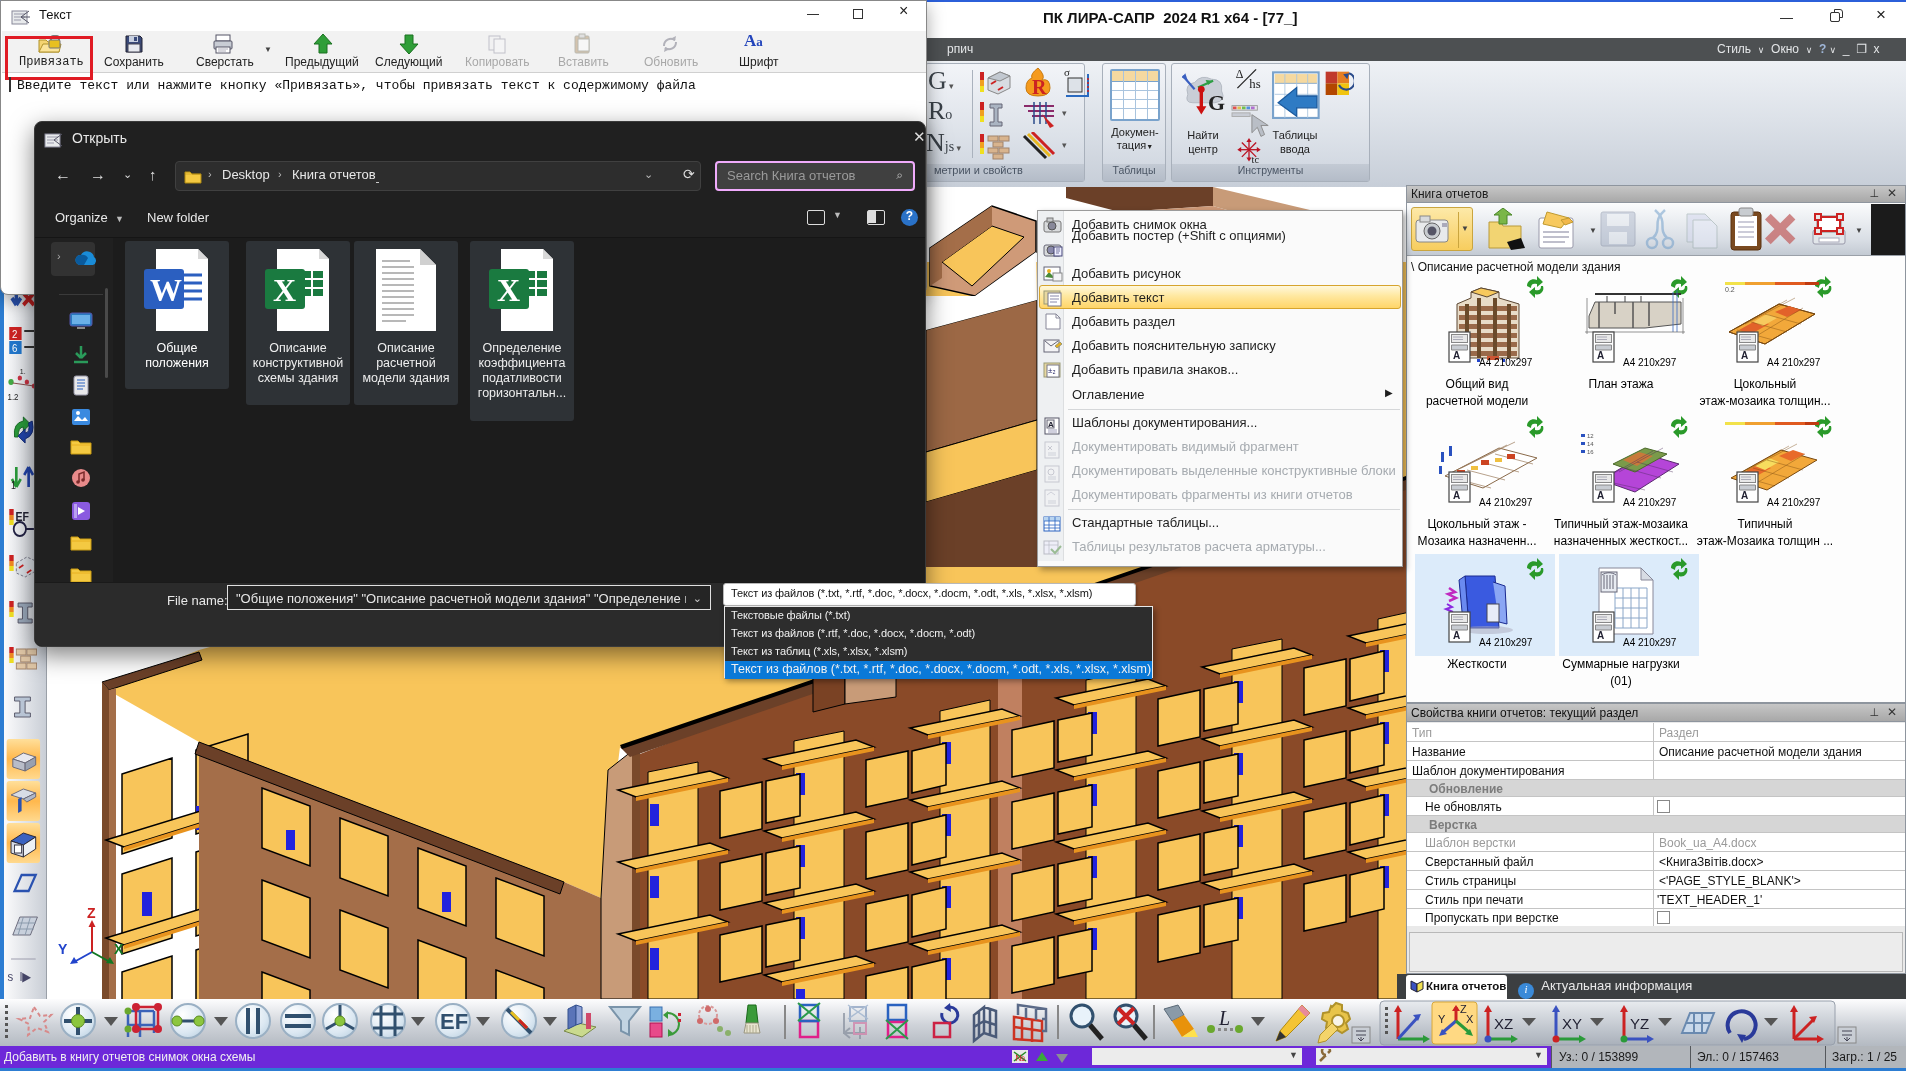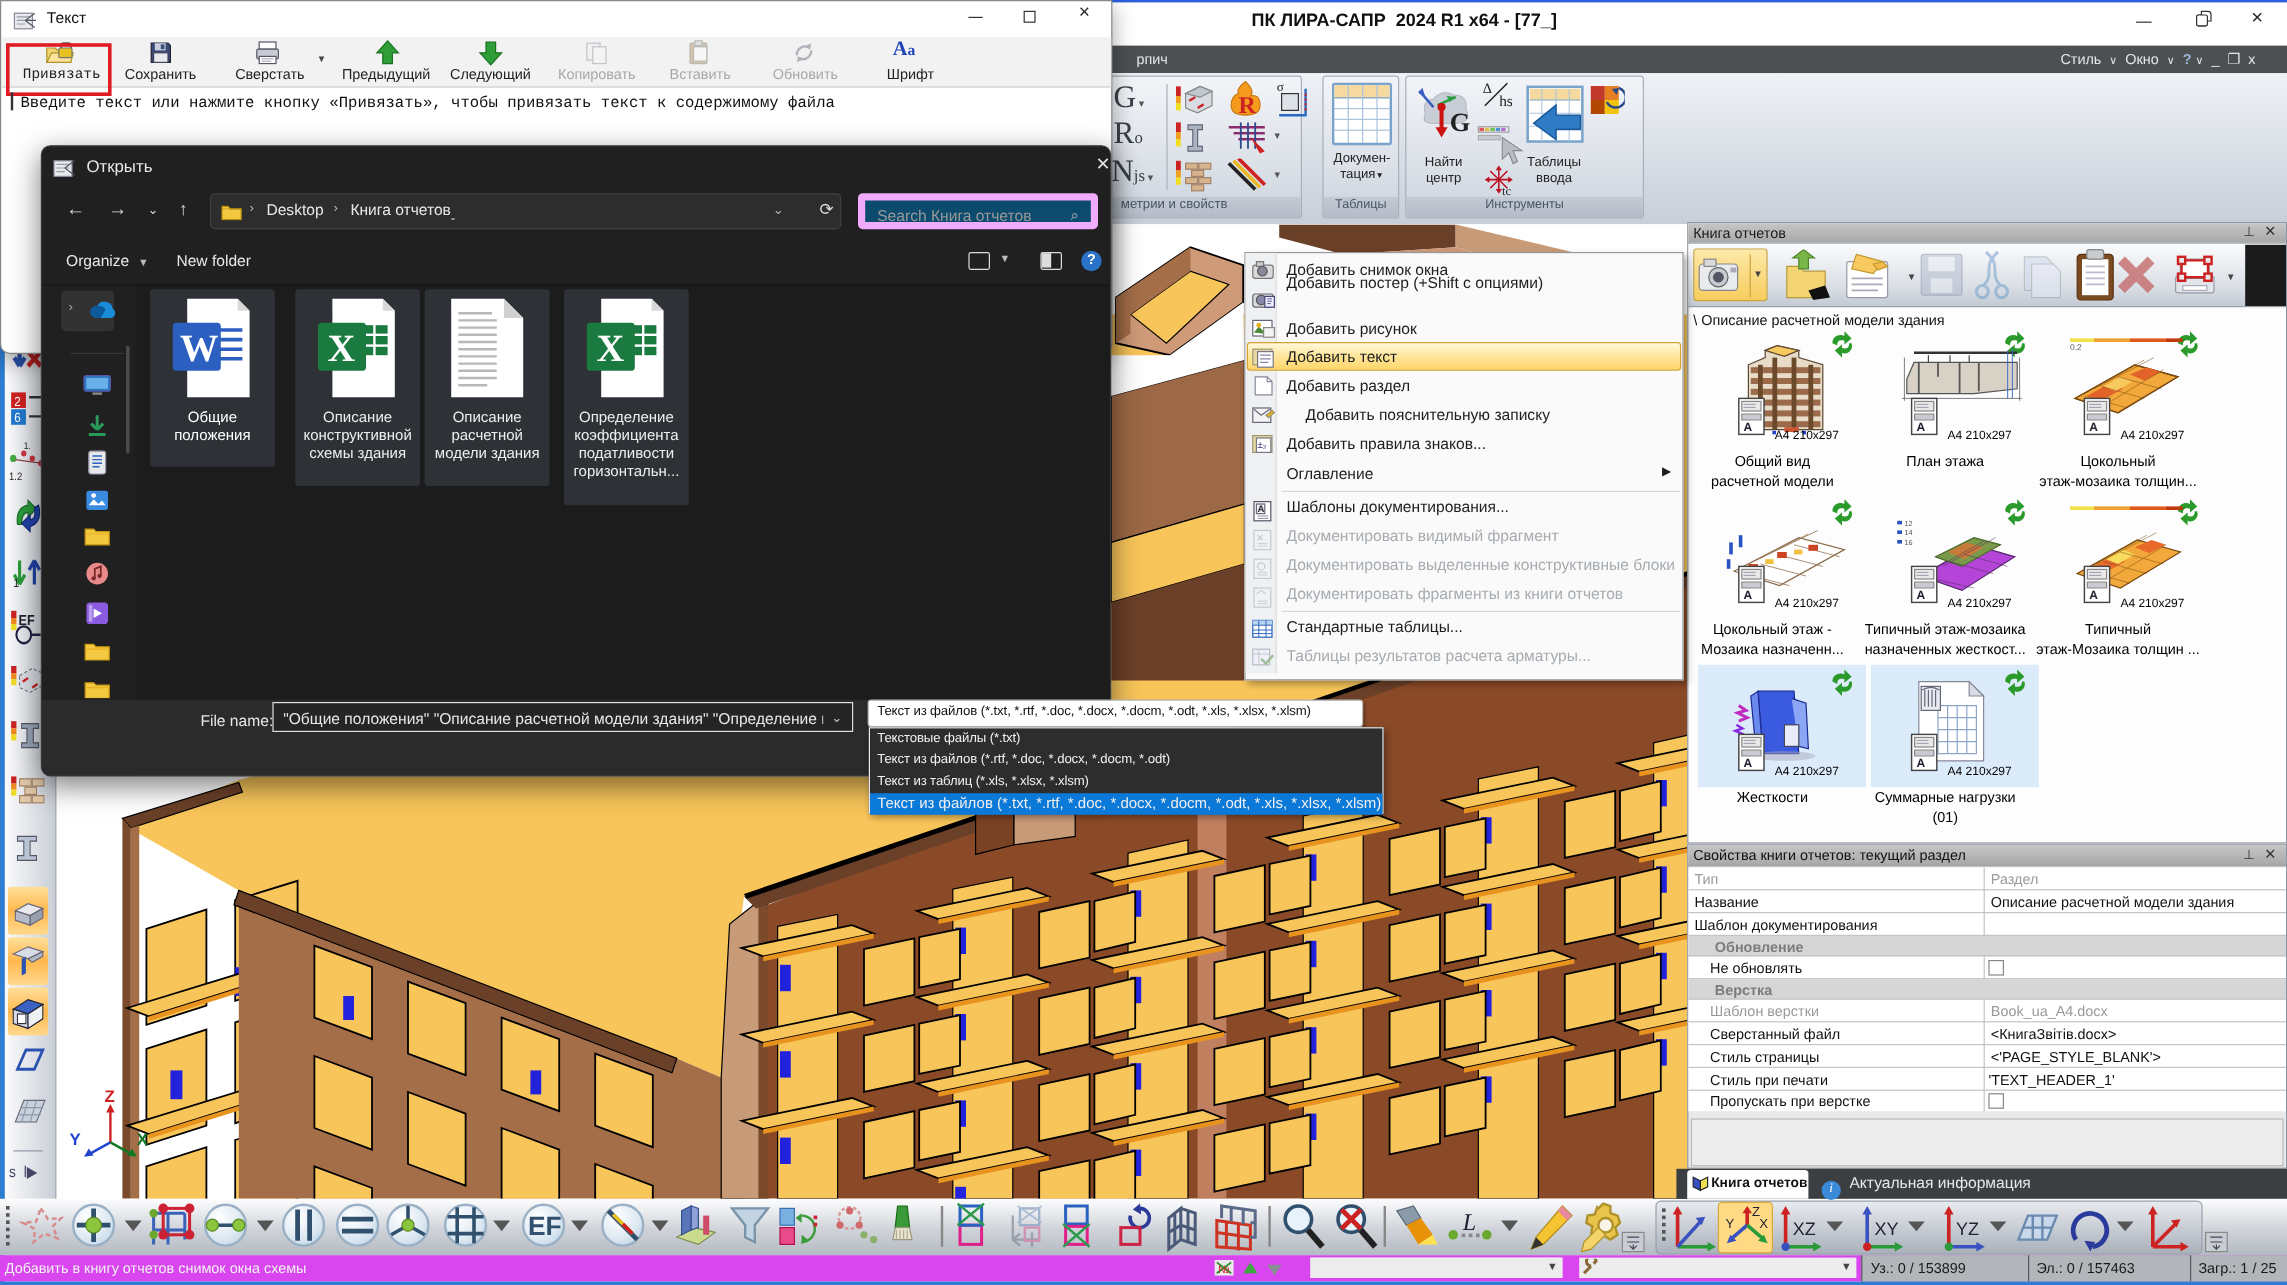--- a/index.html
+++ b/index.html
@@ -752,21 +752,21 @@
           <path d="M36 34 l-7 -4 v8z" fill="#cc2222"></path>
         <line x1="6" y1="34" x2="26" y2="14" stroke="#cc2222" stroke-width="3"></line>
           <path d="M29 11 l-8 1 l5 6z" fill="#cc2222"></path>
       </g>
       <g transform="translate(1838,28)">
           <rect x="0" y="0" width="18" height="16" fill="#c8cdd4" stroke="#888"></rect>
           <path d="M4 4 h10 M4 8 h10 M9 10 l0 4 m-3 -3 l3 3 l3 -3" stroke="#445" fill="none"></path>
         </g>
     </svg>
   </div>
-  <div class="abs" id="status-bar" style="left:0;top:1046px;width:1906px;height:22px;background:#d946ef;color:#f0f0f0;font-size:12px;">
+  <div class="abs" id="status-bar" style="left:0;top:1046px;width:1906px;height:22px;background:#6d28d9;color:#f0f0f0;font-size:12px;">
     <div class="abs" style="left:4px;top:4px;">Добавить в книгу отчетов снимок окна схемы</div>
     <svg class="abs" style="left:1012px;top:2px;" width="78" height="18" viewBox="0 0 78 18">
       <rect x="0" y="2" width="16" height="13" fill="#e8e8e8"></rect>
         <path d="M2 4 L14 13 M2 13 L14 4" stroke="#2a8a2a" stroke-width="1.5"></path>
         <text x="3" y="13" font-size="9" fill="#cc2222">№</text>
       <path d="M24 13 l6 -9 l6 9z" fill="#3aa83a"></path>
       <path d="M44 6 l6 9 l6 -9z" fill="#8a8f94"></path>
     </svg>
     <div class="abs" style="left:1092px;top:2px;width:210px;height:17px;background:#ececec;"></div>
     <div class="abs" style="left:1092px;top:2px;width:210px;height:17px;background:#ececec;">
@@ -1135,21 +1135,21 @@
   </div>
 
   <div class="abs" id="ctx-menu" style="left:1037px;top:210px;width:366px;height:357px;background:#fafafa;border:1px solid #9a9a9a;box-shadow:3px 3px 6px rgba(0,0,0,.35);font-size:13px;color:#1e1e1e;">
     <div class="abs" style="left:0;top:0;width:26px;height:350px;background:#eef0f2;border-right:1px solid #dcdee0;"></div>
     <div class="abs" style="left:1px;top:74px;width:362px;height:24px;background:linear-gradient(#fff8dc,#ffe8a0 45%,#ffd569);border:1px solid #d6a42e;border-radius:3px;"></div>
     <div class="abs" style="left:34px;top:6px;text-align:right;">Добавить снимок окна</div>
     <div class="abs" style="left:34px;top:17px;">Добавить постер (+Shift с опциями)</div>
     <div class="abs" style="left:34px;top:55px;">Добавить рисунок</div>
     <div class="abs" style="left:34px;top:79px;">Добавить текст</div>
     <div class="abs" style="left:34px;top:103px;">Добавить раздел</div>
-    <div class="abs" style="left:34px;top:127px;margin-left:16px;">Добавить пояснительную записку</div>
+    <div class="abs" style="left:34px;top:127px;">Добавить пояснительную записку</div>
     <div class="abs" style="left:34px;top:151px;">Добавить правила знаков...</div>
     <div class="abs" style="left:34px;top:176px;">Оглавление</div>
     <div class="abs" style="left:347px;top:176px;font-size:10px;">▶</div>
     <div class="abs" style="left:30px;top:198px;width:332px;height:1px;background:#d5d7d9;"></div>
     <div class="abs" style="left:34px;top:204px;">Шаблоны документирования...</div>
     <div class="abs" style="left:34px;top:228px;color:#a6abb0;">Документировать видимый фрагмент</div>
     <div class="abs" style="left:34px;top:252px;color:#a6abb0;">Документировать выделенные конструктивные блоки</div>
     <div class="abs" style="left:34px;top:276px;color:#a6abb0;">Документировать фрагменты из книги отчетов</div>
     <div class="abs" style="left:30px;top:298px;width:332px;height:1px;background:#d5d7d9;"></div>
     <div class="abs" style="left:34px;top:304px;">Стандартные таблицы...</div>
@@ -1328,21 +1328,21 @@
           <path d="M1 3 L6 3 L8 5 L17 5 L17 14 L1 14Z" fill="#f4c942" stroke="#b08a10"></path>
           <path d="M1 5 L17 5" stroke="#b08a10" stroke-width="0.5"></path>
         </svg>
       <span style="position:absolute;left:32px;top:6px;color:#bbb;font-size:11px;">›</span>
       <span style="position:absolute;left:46px;top:5px;">Desktop</span>
       <span style="position:absolute;left:102px;top:6px;color:#bbb;font-size:11px;">›</span>
       <span style="position:absolute;left:116px;top:5px;">Книга отчетов<span style="border-bottom:1px solid #ccc;">&nbsp;</span></span>
       <span style="position:absolute;left:468px;top:6px;color:#bbb;font-size:11px;">⌄</span>
     </div>
     <div class="abs" style="left:648px;top:44px;font-size:14px;color:#ddd;">⟳</div>
-    <div class="abs" style="left:680px;top:39px;width:200px;height:30px;background:#0c4a6e;border:6px solid #f0abfc;border-radius:4px;">
+    <div class="abs" style="left:680px;top:39px;width:200px;height:30px;background:#404040;border:2px solid #f0abfc;border-radius:4px;">
       <span style="position:absolute;left:10px;top:5px;color:#9a9a9a;">Search Книга отчетов</span>
       <span style="position:absolute;right:10px;top:5px;color:#bbb;font-size:12px;">⌕</span>
     </div>
 
     <div class="abs" style="left:0;top:80px;width:890px;height:36px;background:#202020;border-bottom:1px solid #151515;">
       <span style="position:absolute;left:20px;top:8px;">Organize&nbsp;&nbsp;<span style="font-size:9px;color:#bbb;">▼</span></span>
       <span style="position:absolute;left:112px;top:8px;">New folder</span>
       <span class="abs" style="left:772px;top:8px;width:18px;height:15px;border:1.5px solid #ddd;border-radius:2px;"></span>
       <span style="position:absolute;left:798px;top:8px;font-size:9px;color:#bbb;">▼</span>
       <span class="abs" style="left:832px;top:8px;width:18px;height:15px;border:1.5px solid #ddd;border-radius:2px;">

